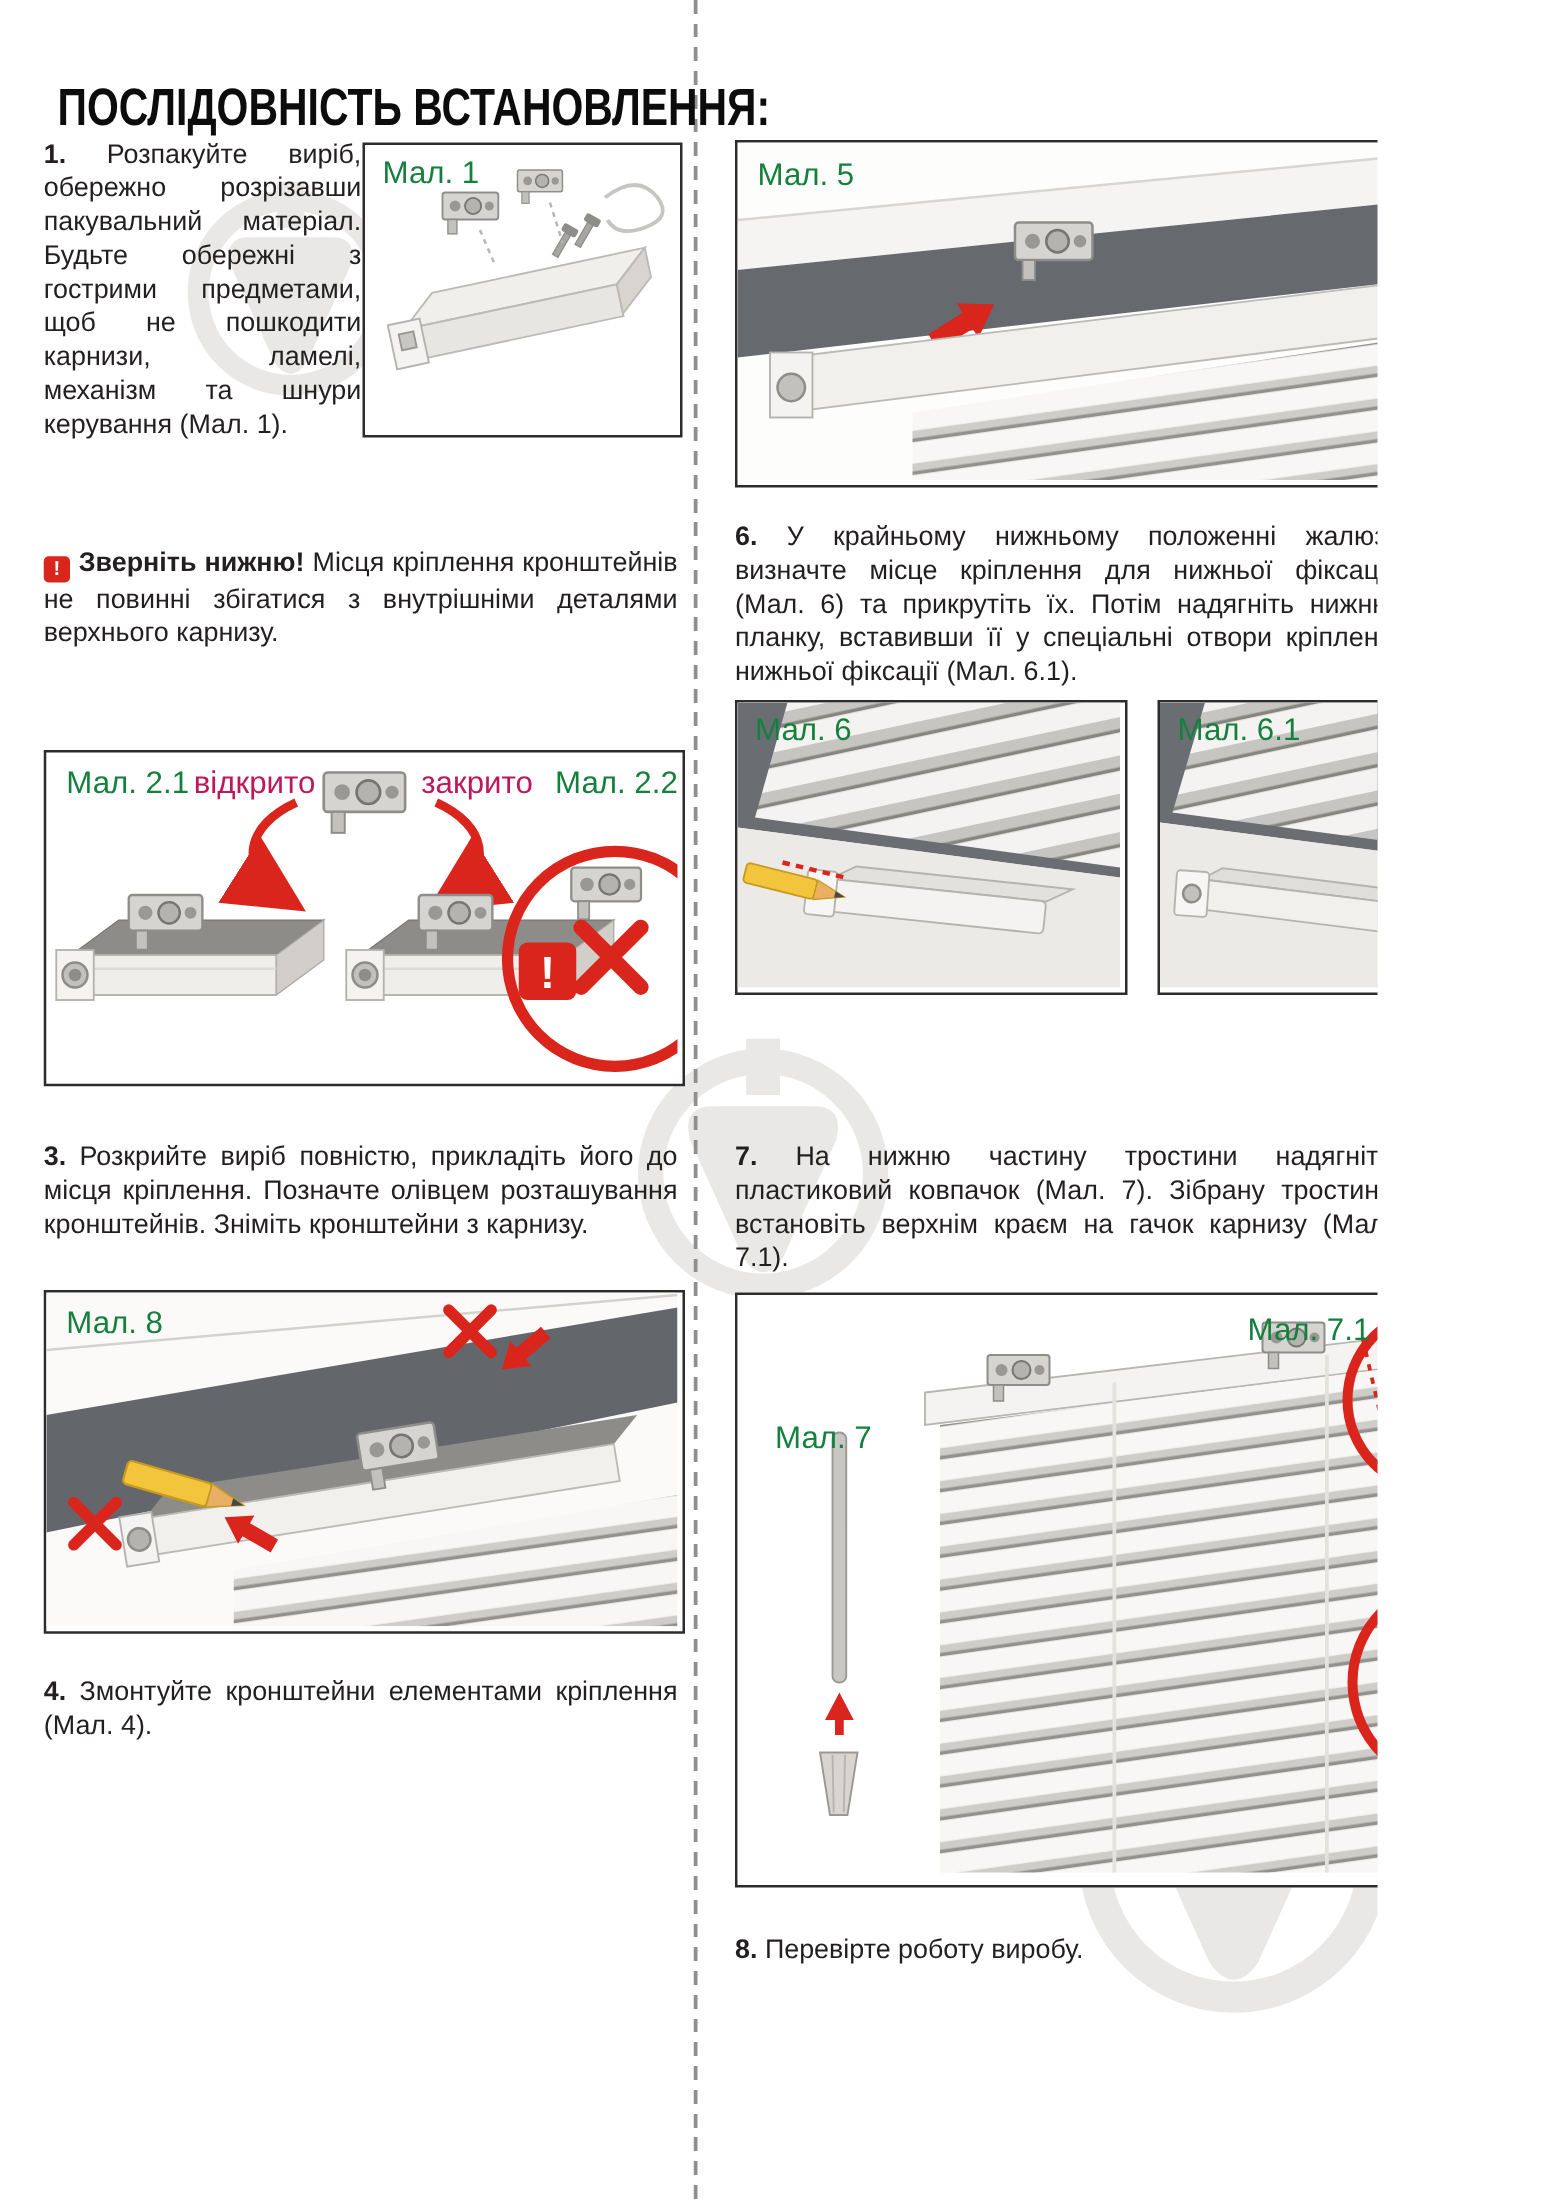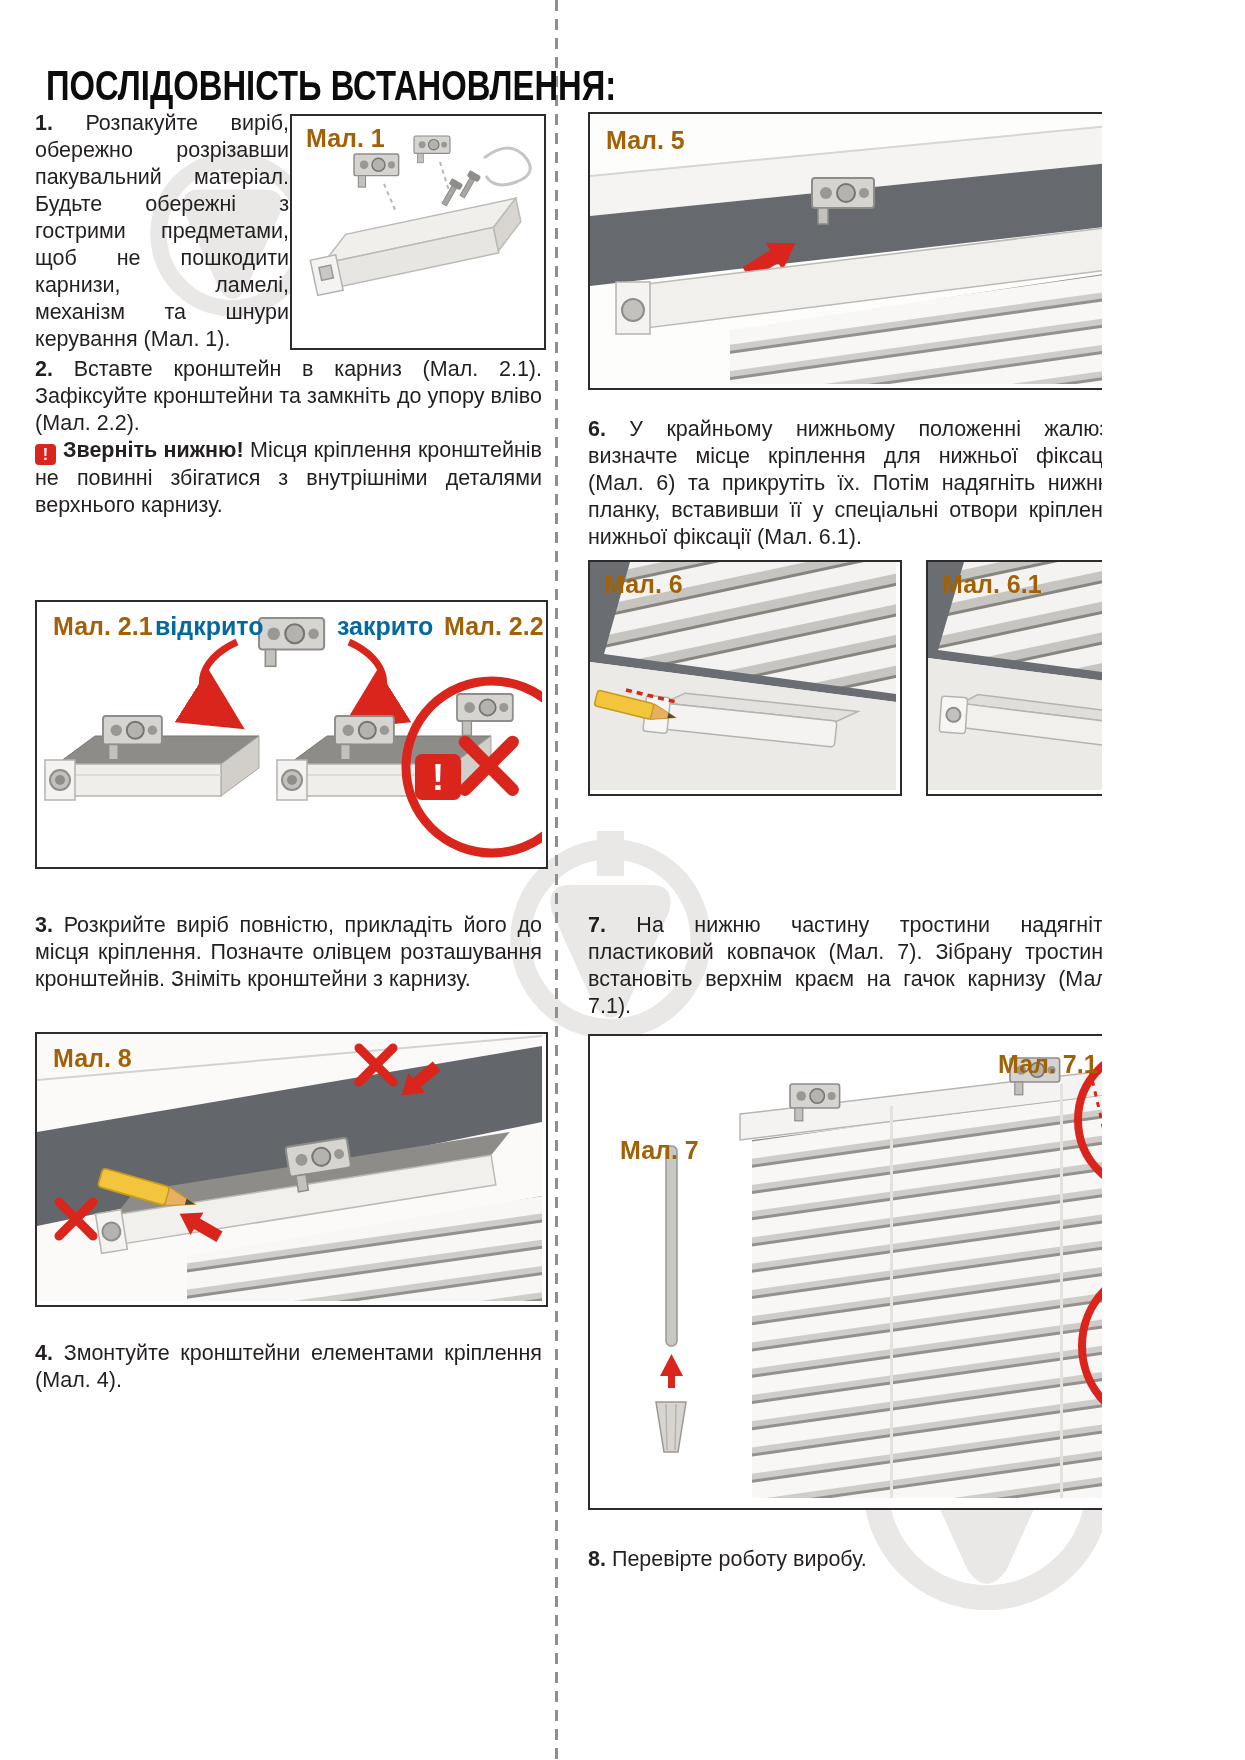--- a/index.html
+++ b/index.html
@@ -9,22 +9,22 @@
            background:repeating-linear-gradient(#8f8f8f 0 11px,transparent 11px 19px);}
   .title{position:absolute;left:46px;top:34px;font-size:42px;font-weight:800;letter-spacing:0;
          white-space:nowrap;transform:scaleX(0.78);transform-origin:left top;color:#0d0c0c;}
   .step{position:absolute;font-size:21.5px;line-height:27px;text-align:justify;margin:0;color:#231f20;}
   .step b{font-weight:700;}
   .warn-ic{display:inline-block;width:21px;height:21px;border-radius:4px;background:#d9251c;
            color:#fff;font-weight:700;font-size:16px;line-height:21px;text-align:center;
            vertical-align:-3px;margin-right:7px;}
   .figbox{position:absolute;border:2px solid #2e2b2c;background:#fff;overflow:hidden;}
   .figbox svg{position:absolute;left:0;top:0;}
-  .figlabel{position:absolute;font-size:25px;color:#a16207;white-space:nowrap;z-index:5;font-weight:bold;}
-  .figlabel.red{color:#0369a1;font-weight:700;text-align:right;}
+  .figlabel{position:absolute;font-size:25px;color:#15803d;white-space:nowrap;z-index:5;}
+  .figlabel.red{color:#be185d;font-weight:400;text-align:right;}
   .watermark{position:absolute;z-index:0;opacity:1;}
   .content{position:relative;z-index:1;width:100%;height:100%;}
   .pageline{position:absolute;left:1206px;top:1680px;width:2px;height:64px;background:#b5b3af;}
   .pagenum{position:absolute;left:1216px;top:1694px;font-size:22px;color:#4a4846;}
 </style>
 </head>
 <body>
 
 <div class="page">
 
@@ -127,24 +127,20 @@
       <use href="#screw" transform="translate(160,70) rotate(30)"></use>
       <use href="#screw" transform="translate(178,62) rotate(30)"></use>
       <g stroke="#b9b7b3" stroke-width="2" stroke-dasharray="4 4">
         <line x1="92" y1="68" x2="104" y2="96"></line>
             <line x1="148" y1="46" x2="158" y2="78"></line>
       </g>
       <path d="M192,42 q26,-20 42,0 q12,16 -10,24 q-22,8 -30,-6" fill="none" stroke="#c7c5c1" stroke-width="3"></path>
     </svg>
   </div>
 
-  <p class="step" style="left:35px;top:356px;width:507px">
-    <b>2.</b>
-    <span>Вставте кронштейн в карниз (Мал. 2.1). Зафіксуйте кронштейни та замкніть до упору вліво (Мал. 2.2).</span>
-  </p>
 
   <p class="step" style="left:35px;top:437px;width:507px">
     <span class="warn-ic">!</span><b>Зверніть нижню!</b>
     <span>Місця кріплення кронштейнів не повинні збігатися з внутрішніми деталями верхнього карнизу.</span>
   </p>
 
   <div class="figbox" style="left:35px;top:600px;width:509px;height:265px">
     <div class="figlabel" style="left:16px;top:10px">Мал. 2.1</div>
     <div class="figlabel red" style="left:118px;top:10px">відкрито</div>
     <div class="figlabel red" style="left:300px;top:10px">закрито</div>

